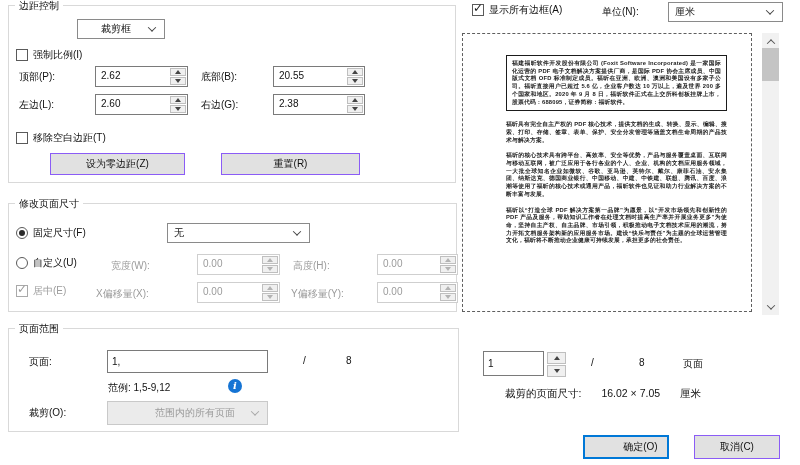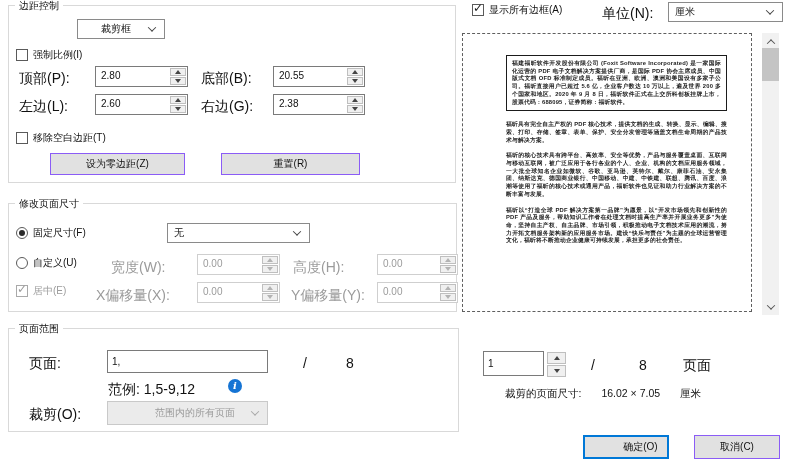--- a/index.html
+++ b/index.html
@@ -1,18 +1,18 @@
 <!DOCTYPE html>
 <html><head>
 <meta charset="utf-8">
 <style>
   * { box-sizing: border-box; margin: 0; padding: 0; }
   html,body { width:800px; height:465px; background:#fff; font-family:"Liberation Sans","DejaVu Sans",sans-serif; }
   .dialog { position:relative; width:800px; height:465px; background:#fff; overflow:hidden; font-size:10px; color:#111; }
-  .lbl { position:absolute; white-space:nowrap; font-size:14px; color:#111; }
+  .lbl { position:absolute; white-space:nowrap; font-size:10px; color:#111; }
   .dis { color:#9b9b9b !important; }
   .group { position:absolute; border:1px solid #d9d9d9; background:#fff; }
   .gtitle { position:absolute; top:-7px; left:6px; background:#fff; padding:0 4px; font-size:10px; white-space:nowrap; }
   
   .spin { position:absolute; display:flex; background:#fff; border:1px solid #7a7a7a; }
   .spin .val { flex:1; font-size:10px; padding:3px 0 0 5px; overflow:hidden; white-space:nowrap; }
   .btns { width:16px; display:flex; flex-direction:column; gap:1px; margin:1px; }
   .btns .sb { flex:1; background:#f0f0f0; border:1px solid #bfbfbf; display:flex; align-items:center; justify-content:center; }
   .tri-up { width:0; height:0; border-left:3px solid transparent; border-right:3px solid transparent; border-bottom:4px solid #444; }
   .tri-dn { width:0; height:0; border-left:3px solid transparent; border-right:3px solid transparent; border-top:4px solid #444; }
@@ -66,21 +66,21 @@
       <span class="chev"></span>
     </div>
 
     <div class="checkrow" style="left:7px; top:42px;">
       <span class="cbx"></span>
       <span>强制比例(I)</span>
     </div>
 
     <span class="lbl" style="left:10px; top:64px;">顶部(P):</span>
     <div class="spin" style="left:86px; top:60px; width:93px; height:21px;">
-      <span class="val">2.80</span>
+      <span class="val">2.62</span>
       <span class="btns">
           <span class="sb">
             <span class="tri-up"></span>
           </span>
           <span class="sb">
             <span class="tri-dn"></span>
           </span>
         </span>
     </div>
 

